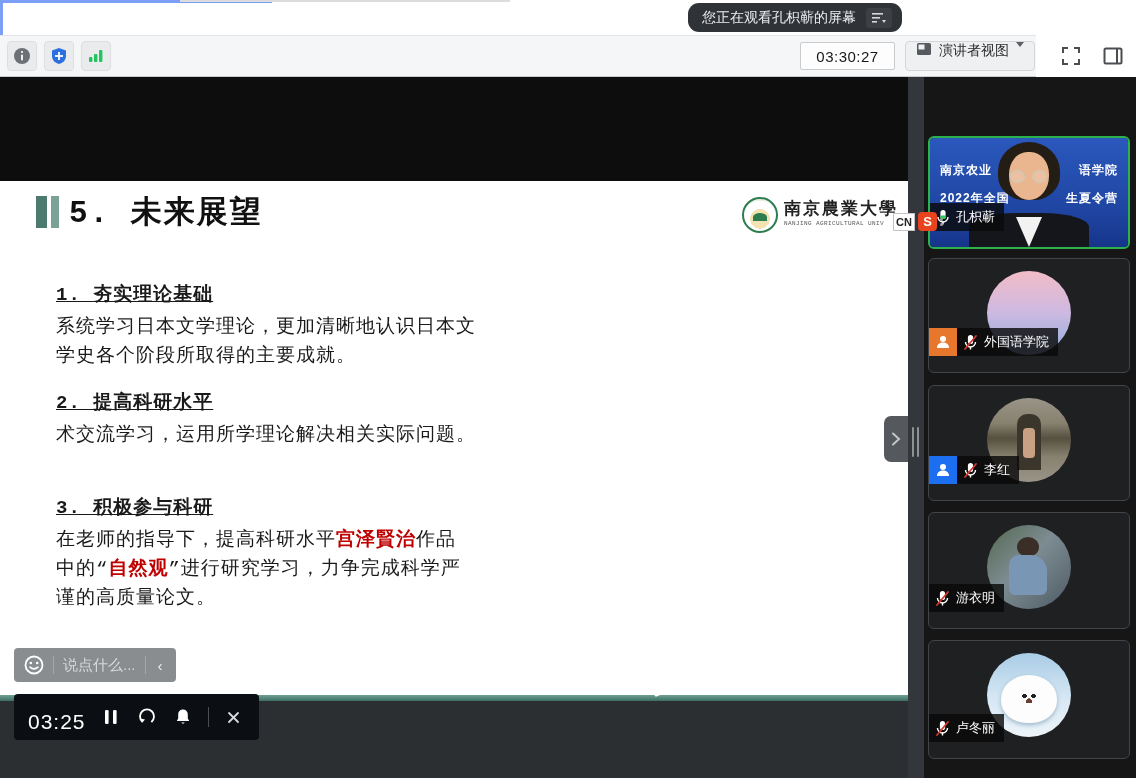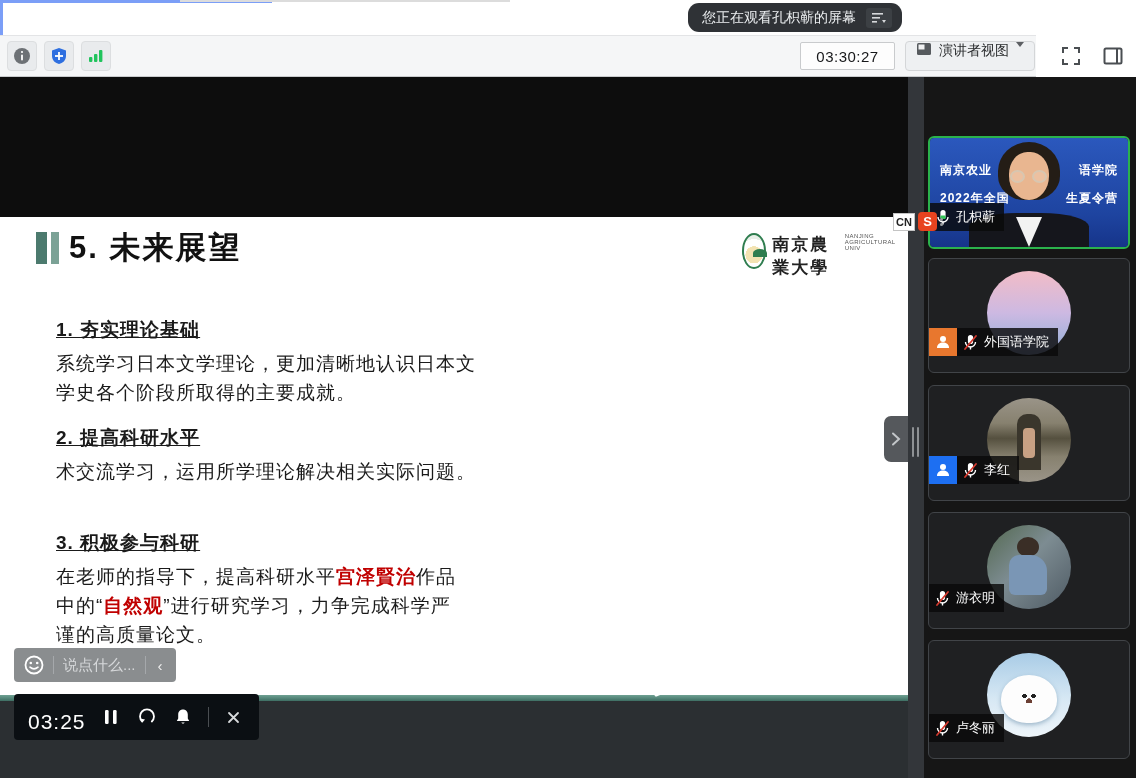--- a/index.html
+++ b/index.html
@@ -28,37 +28,37 @@
     font-size:15px; color:#17181a; letter-spacing:.5px; }
   .view-btn { position:absolute; left:905px; top:5px; height:30px; padding:0 10px; background:#eef0f2;
     border:1px solid #d4d6d8; border-radius:4px; display:flex; align-items:flex-start; gap:7px; font-size:14px; color:#2a2c2e; }
   .caret { width:0; height:0; border-left:4px solid transparent; border-right:4px solid transparent; border-top:5px solid #5c5f63; }
   .fs-btn { position:absolute; left:1057px; top:7px; width:28px; height:26px; display:flex; align-items:center; justify-content:center; }
   .panel-btn { position:absolute; left:1099px; top:7px; width:28px; height:26px; display:flex; align-items:center; justify-content:center; }
 
   
   .stage { position:absolute; left:0; top:77px; width:908px; height:701px; background:#0d0d0d; overflow:hidden; }
   .slide { position:absolute; left:0; top:104px; width:908px; height:514px; background:#ffffff;
-    font-family:Liberation Sans, sans-serif; color:#1a1a1a;margin-top:36px; }
+    font-family:Liberation Mono, monospace; color:#1a1a1a; }
   .teal-strip { position:absolute; left:0; top:618px; width:908px; height:6px;
     background:linear-gradient(180deg,#6fa193,#3e6e63); }
   .stage-bottom { position:absolute; left:0; top:624px; width:908px; height:77px; background:#2b2f32; }
   .slide-arc { position:absolute; left:652px; top:598px; width:46px; height:22px; z-index:3; }
 
   .slide-title { position:absolute; left:36px; top:10px; display:flex; align-items:center; gap:10px; }
   .tbar1 { width:11px; height:32px; background:#4c7a6e; }
   .tbar2 { width:8px; height:32px; background:#7ba296; margin-left:-6px; }
   .slide-title h1 { font-size:31px; font-weight:bold; color:#111; letter-spacing:2px; }
 
   .logo { position:absolute; left:742px; top:16px; display:flex; align-items:flex-start; gap:6px; }
   .logo-seal { width:36px; height:36px; border-radius:50%; border:2px solid #2f7d4f;
     background:radial-gradient(circle at 50% 62%, #f3e3b2 0 38%, #ffffff 39% 70%, #e8f0e8 71%); position:relative; }
   .logo-seal::after { content:""; position:absolute; left:9px; top:14px; width:14px; height:8px;
     background:#2f7d4f; border-radius:50% 50% 0 0; }
-  .logo-texts { display:flex; flex-direction:row; }
+  .logo-texts { display:flex; flex-direction:column; }
   .logo-cn { font-size:17px; font-weight:bold; color:#222; letter-spacing:2px; }
   .logo-en { font-size:6px; color:#555; letter-spacing:.4px; }
 
   .sec { position:absolute; left:56px; width:440px; }
   .sec h2 { font-size:19px; font-weight:bold; text-decoration:underline; margin-bottom:6px; letter-spacing:1px; }
   .sec p { font-size:19px; line-height:29px; letter-spacing:1px; }
   .red { color:#c00000; font-weight:bold; }
   .sec1 { top:100px; } .sec2 { top:208px; } .sec3 { top:313px; }
 
   

